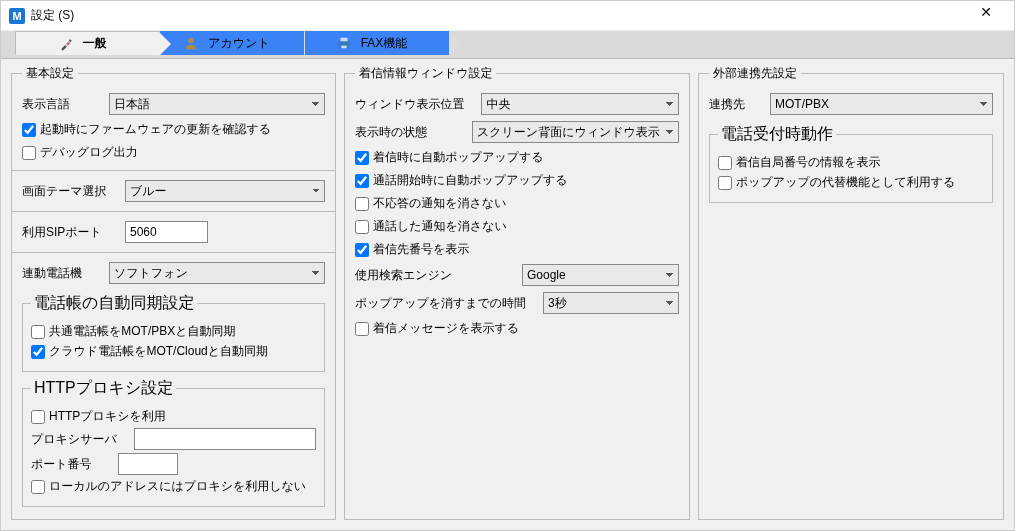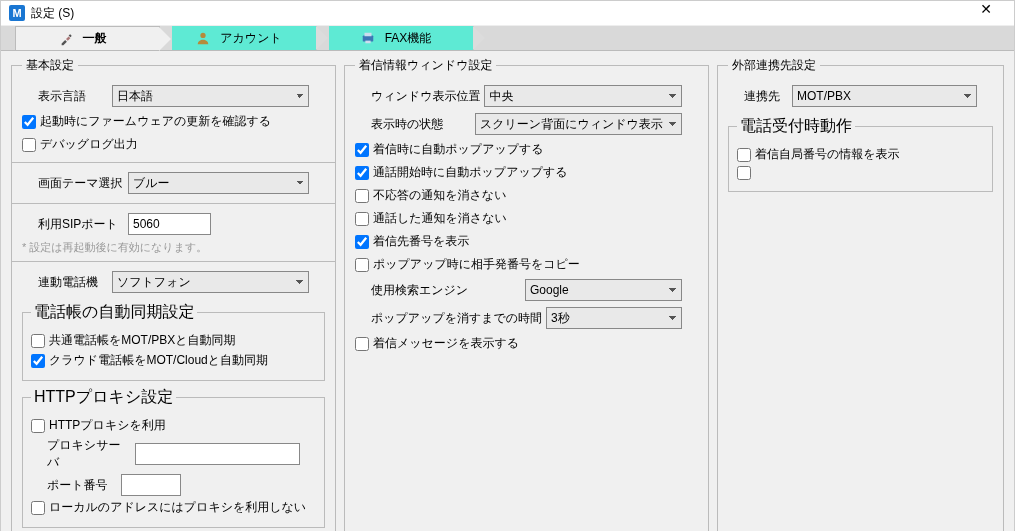--- a/index.html
+++ b/index.html
@@ -49,29 +49,28 @@
   font-size: 14px;
   cursor: pointer;
 }
 .tabbar {
   height: 28px;
   background: #d9d9d9;
   display: flex;
   align-items: flex-start;
   padding-left: 14px;
   border-bottom: 1px solid #bbb;
-  gap: 12px;
 }
 .tab {
   height: 24px;
   padding: 0 20px 0 10px;
   display: flex;
   align-items: center;
   gap: 10px;
-  background: #5eead4;
+  background: #3b82f6;
   border-right: 1px solid #bbb;
   cursor: pointer;
   position: relative;
   min-width: 145px;
   justify-content: center;
 }
 .tab::after {
   content: "";
   position: absolute;
   right: -12px;
@@ -107,21 +106,21 @@
 }
 fieldset.group > legend {
   padding: 0 4px;
   font-size: 12px;
 }
 .col { display: flex; flex-direction: column; }
 .col1 { width: 325px; }
 .col2 { width: 315px; }
 .col3 { flex: 1; }
 
-.row { display: flex; align-items: center; gap: 4px; margin: 3px 16px; }
+.row { display: flex; align-items: center; gap: 17px; margin: 3px 0; }
 .row label.lbl { min-width: 70px; }
 select.sel, input.txt {
   border: 1px solid #888;
   background:#e9e9e9;
   height: 22px;
   padding: 1px 4px;
   font-family: inherit;
   font-size: 12px;
 }
 select.sel { appearance: none; -webkit-appearance:none; padding-right:18px; background-image: linear-gradient(45deg, transparent 50%, #555 50%), linear-gradient(135deg, #555 50%, transparent 50%); background-position: right 8px center, right 4px center; background-size: 4px 4px, 4px 4px; background-repeat: no-repeat; }
@@ -207,21 +206,20 @@
           <option>ブルー</option>
         </select>
       </div>
 
       <hr class="hr">
 
       <div class="row">
         <label class="lbl" style="min-width:86px">利用SIPポート</label>
         <input class="txt" style="width: 83px;" value="5060">
       </div>
-      <div class="note">* 設定は再起動後に有効になります。</div>
 
       <hr class="hr">
 
       <div class="row">
         <label class="lbl">連動電話機</label>
         <select class="sel" style="flex:1">
           <option>ソフトフォン</option>
         </select>
       </div>
 
@@ -288,24 +286,20 @@
         <span>不応答の通知を消さない</span>
       </label>
       <label class="chk">
         <input type="checkbox" style="">
         <span>通話した通知を消さない</span>
       </label>
       <label class="chk">
         <input type="checkbox" checked="" style="">
         <span>着信先番号を表示</span>
       </label>
-      <label class="chk">
-        <input type="checkbox" style="">
-        <span>ポップアップ時に相手発番号をコピー</span>
-      </label>
 
       <div class="row">
         <label class="lbl" style="min-width:150px">使用検索エンジン</label>
         <select class="sel" style="flex:1">
           <option>Google</option>
         </select>
       </div>
       <div class="row">
         <label class="lbl" style="min-width:150px">ポップアップを消すまでの時間</label>
         <select class="sel" style="flex:1">
@@ -328,18 +322,19 @@
       </div>
 
       <fieldset class="inner">
         <legend>電話受付時動作</legend>
         <label class="chk">
           <input type="checkbox" style="">
           <span>着信自局番号の情報を表示</span>
         </label>
         <label class="chk">
           <input type="checkbox" style="">
+          <span>ポップアップの代替機能として利用する</span>
         </label>
       </fieldset>
     </fieldset>
 
   </div>
 </div>
 
 </body></html>

